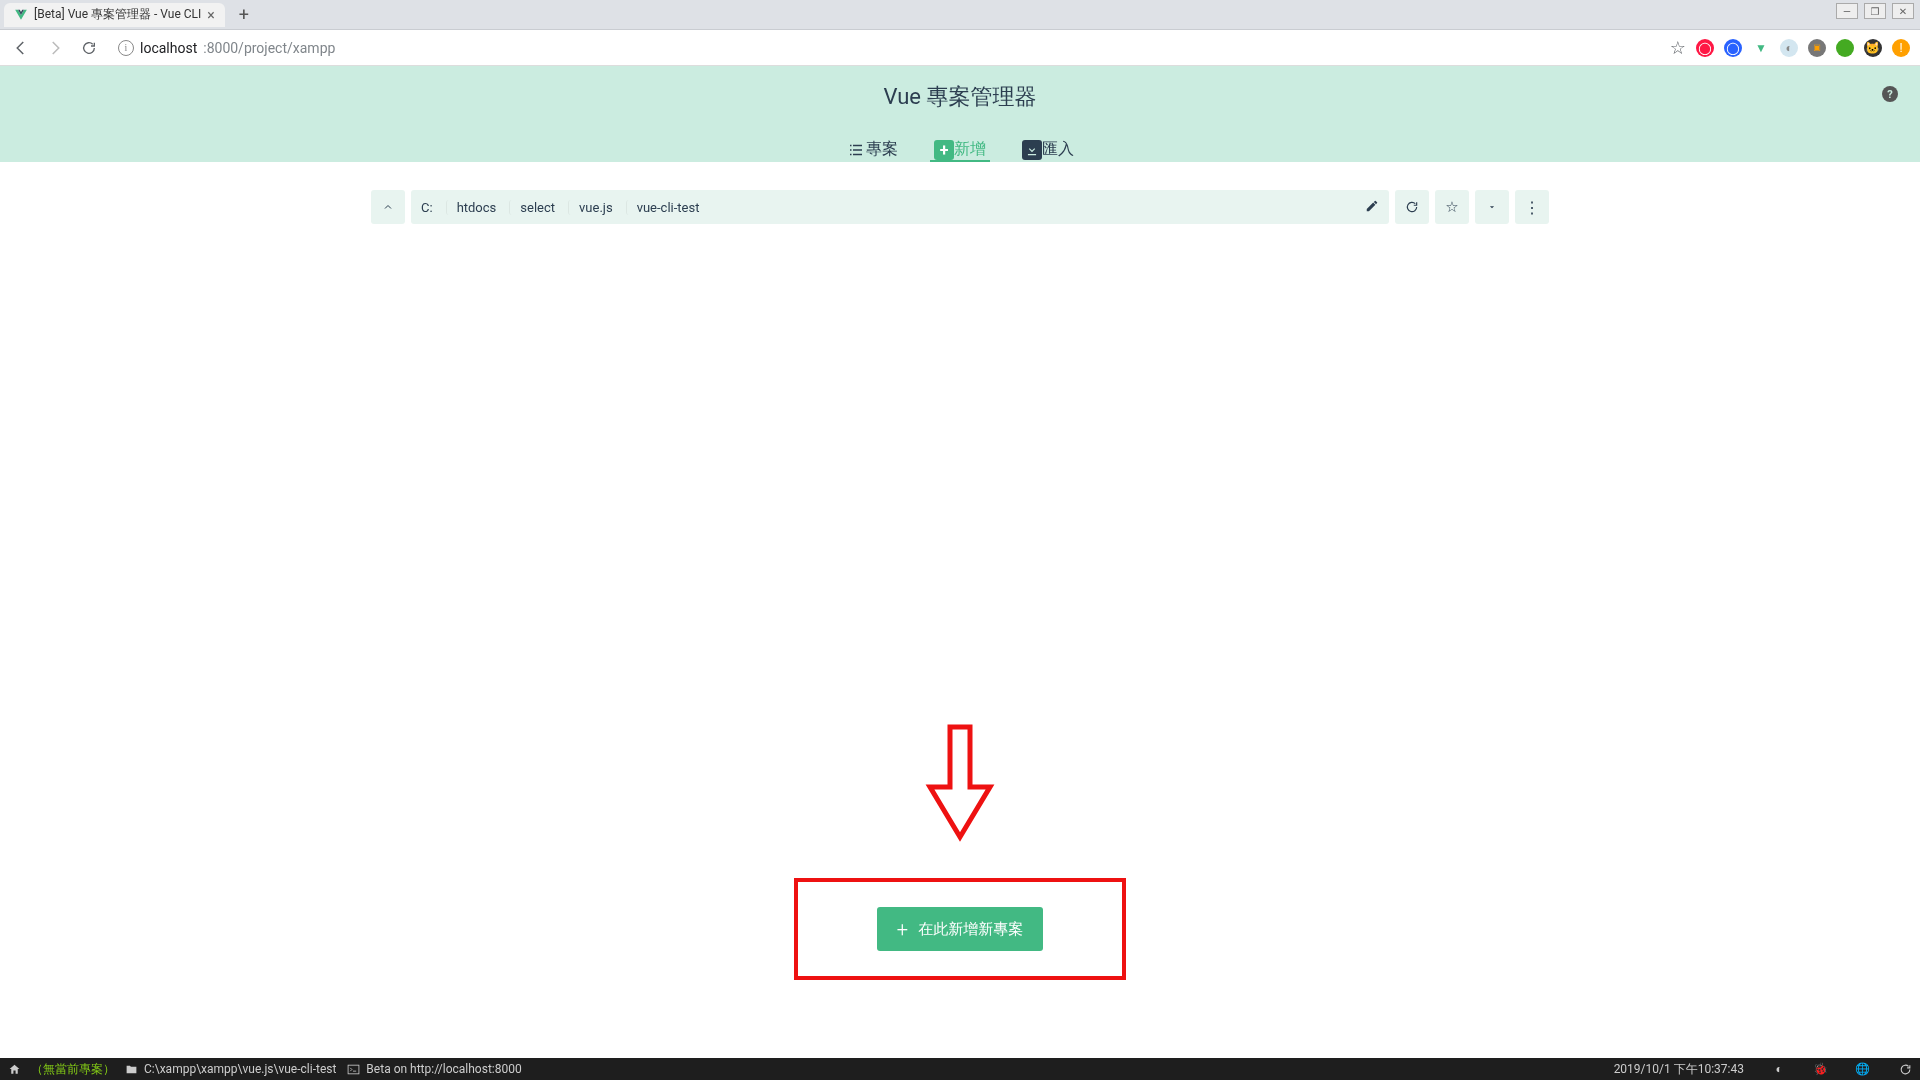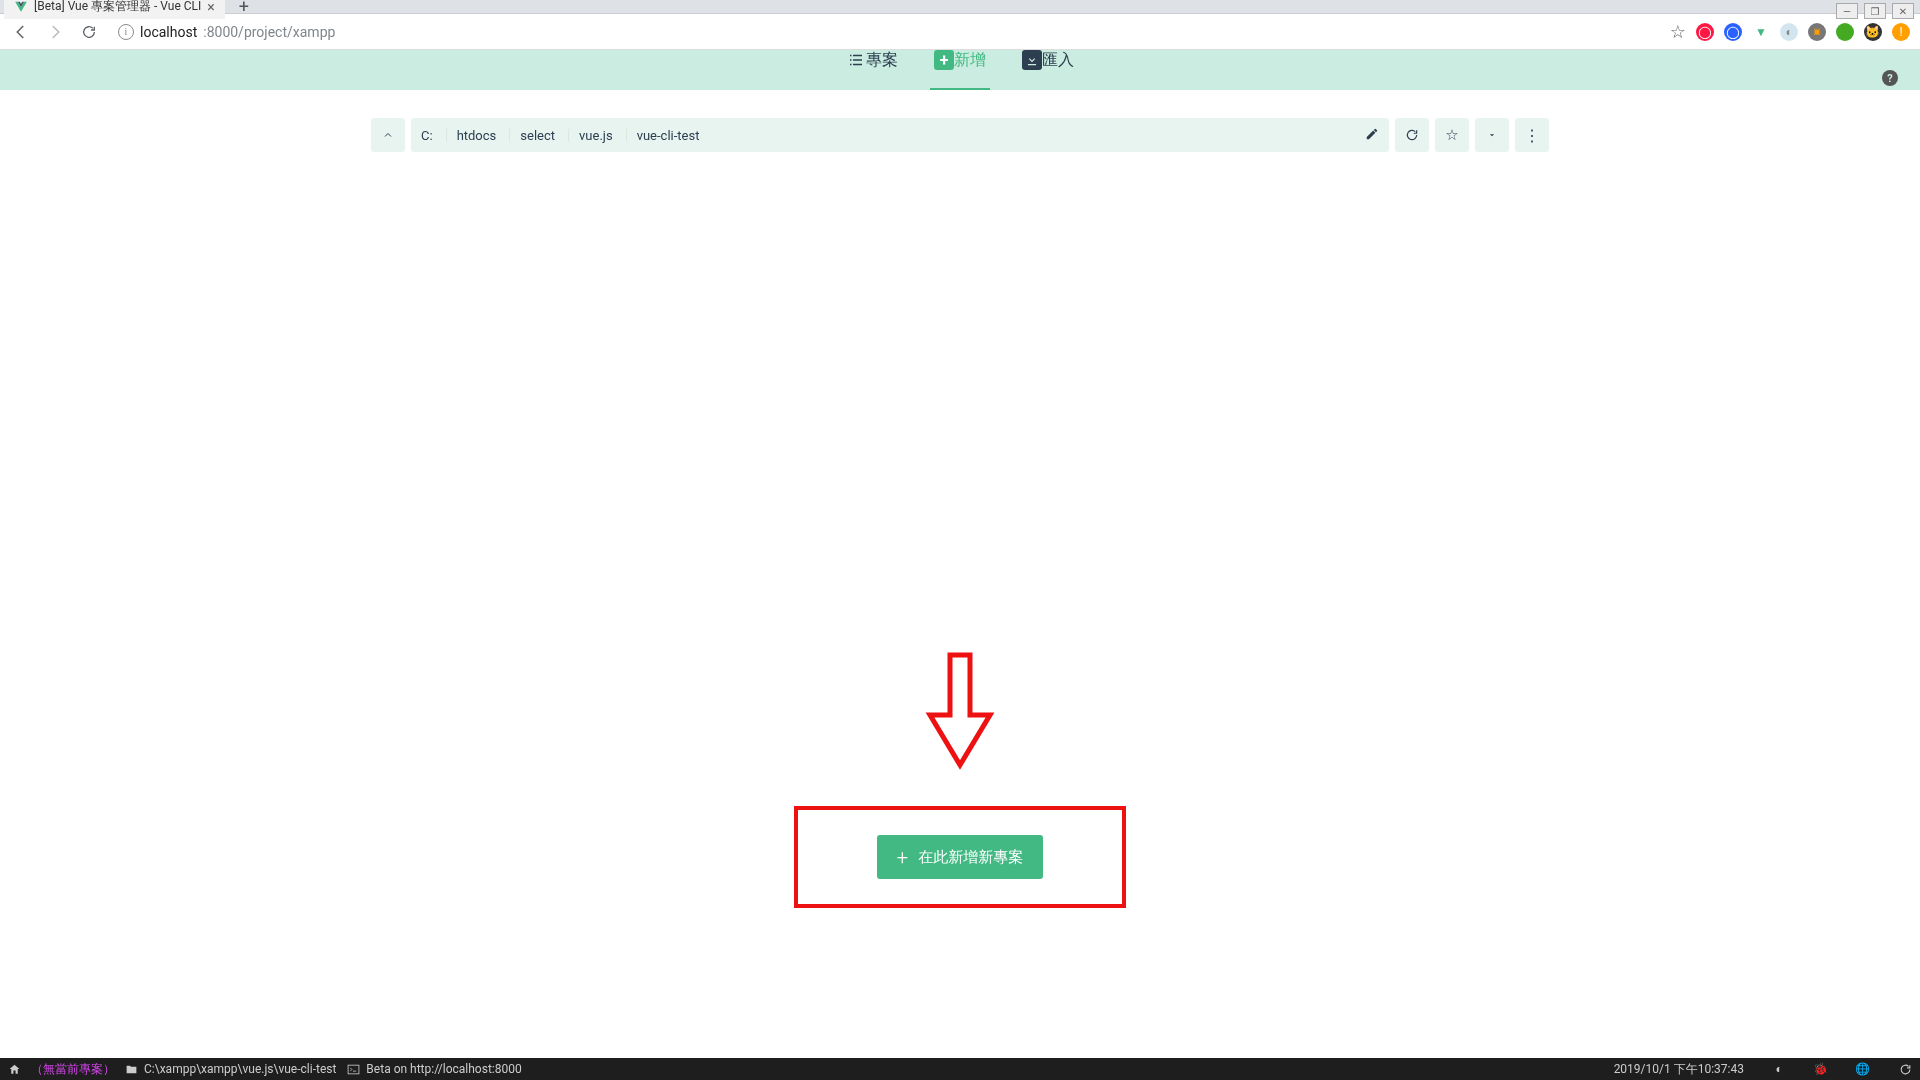--- a/index.html
+++ b/index.html
@@ -1,19 +1,19 @@
 <!DOCTYPE html>
 <html><head>
 <meta charset="utf-8">
 <style>
   * { margin: 0; padding: 0; box-sizing: border-box; font-family: -apple-system, BlinkMacSystemFont, "Segoe UI", Roboto, Arial, sans-serif; }
   body { width: 1920px; height: 1080px; overflow: hidden; background: #fff; display: flex; flex-direction: column; }
 
   
-  .browser-chrome { background: #dee1e6; height: 14px; display: flex; align-items: center; border-bottom: 1px solid #c9ccd1; position: relative; }
+  .browser-chrome { background: #dee1e6; height: 30px; display: flex; align-items: center; border-bottom: 1px solid #c9ccd1; position: relative; }
   .tab { background: #f2f2f2; height: 24px; display: flex; align-items: center; padding: 0 10px; border-radius: 6px 6px 0 0; margin-left: 4px; font-size: 12px; color: #333; gap: 6px; min-width: 200px; }
   .tab svg { width: 14px; height: 14px; }
   .tab-close { color: #666; font-size: 14px; margin-left: auto; cursor: pointer; }
   .new-tab { width: 26px; height: 22px; display: flex; align-items: center; justify-content: center; color: #555; font-size: 18px; border-radius: 50%; margin-left: 6px; cursor:pointer;}
   .window-controls { position: absolute; right: 6px; top: 3px; display: flex; gap: 6px; }
   .win-btn { width: 22px; height: 16px; border: 1px solid #aaa; background: #eee; font-size: 10px; display:flex; align-items:center; justify-content:center; color:#666; }
 
   
   .addr-row { height: 36px; background: #fff; border-bottom: 1px solid #ddd; display: flex; align-items: center; padding: 0 6px; gap: 4px; }
   .nav-icon { width: 30px; height: 30px; display: flex; align-items: center; justify-content: center; color: #5f6368; border-radius: 50%; }
@@ -21,21 +21,21 @@
   .addr-bar { flex: 1; display: flex; align-items: center; height: 28px; border-radius: 14px; background: #fff; padding: 0 10px; font-size: 14px; color: #202124; gap: 6px; }
   .addr-bar .info { width:16px; height:16px; border:1px solid #888; border-radius:50%; display:flex; align-items:center; justify-content:center; font-size:10px; color:#888; font-family: serif; }
   .addr-right { display: flex; align-items: center; gap: 10px; padding: 0 4px;}
   .ext-icon { width: 18px; height: 18px; border-radius: 50%; display:flex; align-items:center; justify-content:center; font-size:12px; color:#fff;}
 
   
   .vue-header { background: #cbece0; display: flex; flex-direction: column; align-items: center; position: relative; }
   .vue-title { font-size: 22px; color: #2c3e50; padding: 16px 0 10px; font-weight: 400; }
   .help-icon { position: absolute; right: 22px; top: 20px; width: 16px; height: 16px; background: #555; border-radius: 50%; color: #cbece0; display:flex; align-items:center; justify-content:center; font-size:11px; font-weight:bold;}
   .vue-tabs { display: flex; gap: 28px; height: 40px; align-items: center; }
-  .vue-tab { display: flex; align-items: flex-start; gap: 0; font-size: 16px; color: #2c3e50; cursor: pointer; padding: 0 4px; height: 100%; border-bottom: 2px solid transparent; }
+  .vue-tab { display: flex; align-items: flex-end; gap: 0; font-size: 16px; color: #2c3e50; cursor: pointer; padding: 0 4px; height: 100%; border-bottom: 2px solid transparent; }
   .vue-tab.active { color: #42b983; border-bottom: 2px solid #42b983; }
   .tab-icon { width: 20px; height: 20px; display:flex; align-items:center; justify-content:center; border-radius: 3px; }
   .tab-icon.badge { background: #42b983; color: #fff; font-size: 16px; font-weight:bold; }
   .tab-icon.dark { background: #2c3e50; color: #cbece0; }
 
   
   .main { flex: 1; background: #fff; display: flex; flex-direction: column; align-items: center; position: relative; }
   .path-row { width: 1178px; margin-top: 28px; display: flex; gap: 6px; align-items: stretch; height: 34px; }
   .crumb, .pill { background: #e8f4f0; display: flex; align-items: center; justify-content: center; font-size: 13px; color: #2c3e50; border-radius: 3px; }
   .pill { width: 34px; }
@@ -59,21 +59,21 @@
 
   
   .create-btn { background: #42b983; color: #fff; font-size: 15px; padding: 10px 20px; border-radius: 3px; display:flex; align-items:center; gap:10px; cursor:pointer; border:none;}
   .create-btn .plus { font-size: 20px; font-weight: 300; }
 
   
   .status-bar { height: 22px; background: #1e1e1e; color: #ccc; font-size: 12px; display: flex; align-items: center; padding: 0 8px; gap: 14px; }
   .status-bar .left { display:flex; align-items:center; gap:10px; }
   .status-bar .right { margin-left:auto; display:flex; align-items:center; gap:28px; }
   .status-item { display:flex; align-items:center; gap:6px; }
-  .status-muted { color: #d946ef; }
+  .status-muted { color: #84cc16; }
   .status-mono { font-family: Consolas, monospace; }
   .status-icon { width:14px; height:14px; display:inline-flex; align-items:center; justify-content:center;}
 
   .host-grey { color:#80868b; }
 </style>
 </head>
 <body>
 
 <div class="browser-chrome">
   <div class="tab">
@@ -120,20 +120,21 @@
     <span class="ext-icon" style="color:#42b983;background:none;">▼</span>
     <span class="ext-icon" style="background:#d3e6f0;color:#888;">◐</span>
     <span class="ext-icon" style="background:#777;color:#ffa000;font-size:8px;">▣</span>
     <span class="ext-icon" style="background:#4a2;color:#fff;border-radius:50%;"> </span>
     <span class="ext-icon" style="background:#333;border-radius:50%;">🐱</span>
     <span class="ext-icon" style="background:#ffa000;border-radius:50%;color:#fff;">!</span>
   </div>
 </div>
 
 <div class="vue-header">
+  <div class="vue-title">Vue 專案管理器</div>
   <div class="help-icon">?</div>
   <div class="vue-tabs">
     <div class="vue-tab">
       <span class="tab-icon">
         <svg width="18" height="18" viewBox="0 0 24 24">
             <path fill="#2c3e50" d="M4 5h2v2H4zM8 5h12v2H8zM4 11h2v2H4zM8 11h12v2H8zM4 17h2v2H4zM8 17h12v2H8z"></path>
           </svg>
       </span>
       <span>專案</span>
     </div>

